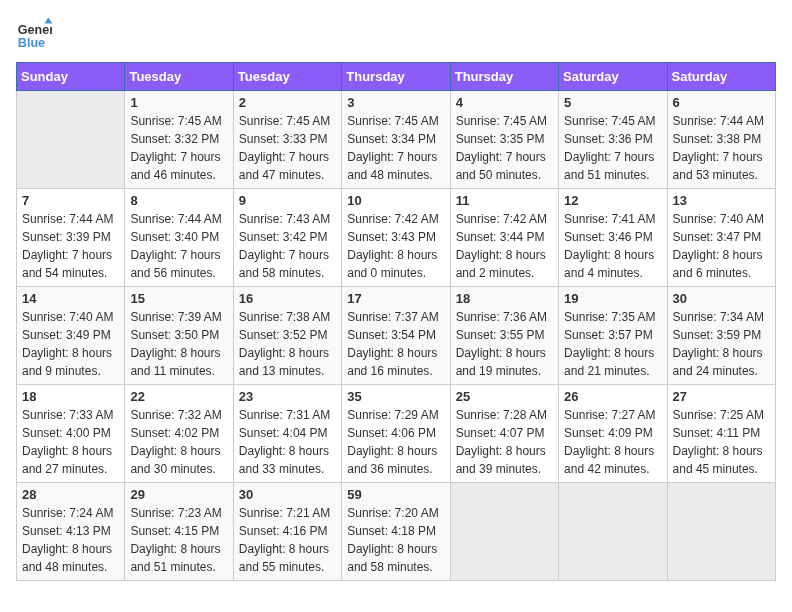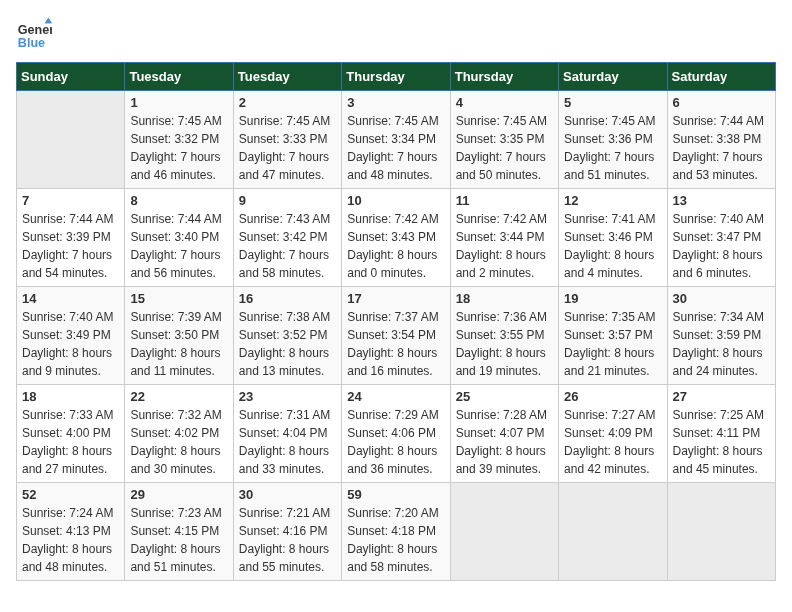--- a/index.html
+++ b/index.html
@@ -36,21 +36,21 @@
     .subtitle {
       font-size: 15px;
       color: #555;
     }
     table {
       width: 100%;
       border-collapse: collapse;
       font-size: 11px;
     }
     thead tr th {
-      background-color: #14532d;
+      background-color: #8b5cf6;
       color: #fff;
       padding: 6px 4px;
       text-align: left;
       font-size: 13px;
       font-weight: bold;
       border: 1px solid #3a6fad;
     }
     tbody tr td {
       border: 1px solid #ccc;
       vertical-align: top;
@@ -209,39 +209,39 @@
         </td>
         <td>
           <div class="day-number">22</div>
           <div class="day-info">Sunrise: 7:32 AM<br>Sunset: 4:02 PM<br>Daylight: 8 hours and 30 minutes.</div>
         </td>
         <td>
           <div class="day-number">23</div>
           <div class="day-info">Sunrise: 7:31 AM<br>Sunset: 4:04 PM<br>Daylight: 8 hours and 33 minutes.</div>
         </td>
         <td>
-          <div class="day-number">24</div>
+          <div class="day-number">35</div>
           <div class="day-info">Sunrise: 7:29 AM<br>Sunset: 4:06 PM<br>Daylight: 8 hours and 36 minutes.</div>
         </td>
         <td>
           <div class="day-number">25</div>
           <div class="day-info">Sunrise: 7:28 AM<br>Sunset: 4:07 PM<br>Daylight: 8 hours and 39 minutes.</div>
         </td>
         <td>
           <div class="day-number">26</div>
           <div class="day-info">Sunrise: 7:27 AM<br>Sunset: 4:09 PM<br>Daylight: 8 hours and 42 minutes.</div>
         </td>
         <td>
           <div class="day-number">27</div>
           <div class="day-info">Sunrise: 7:25 AM<br>Sunset: 4:11 PM<br>Daylight: 8 hours and 45 minutes.</div>
         </td>
       </tr>
       <tr>
         <td>
-          <div class="day-number">52</div>
+          <div class="day-number">28</div>
           <div class="day-info">Sunrise: 7:24 AM<br>Sunset: 4:13 PM<br>Daylight: 8 hours and 48 minutes.</div>
         </td>
         <td>
           <div class="day-number">29</div>
           <div class="day-info">Sunrise: 7:23 AM<br>Sunset: 4:15 PM<br>Daylight: 8 hours and 51 minutes.</div>
         </td>
         <td>
           <div class="day-number">30</div>
           <div class="day-info">Sunrise: 7:21 AM<br>Sunset: 4:16 PM<br>Daylight: 8 hours and 55 minutes.</div>
         </td>

